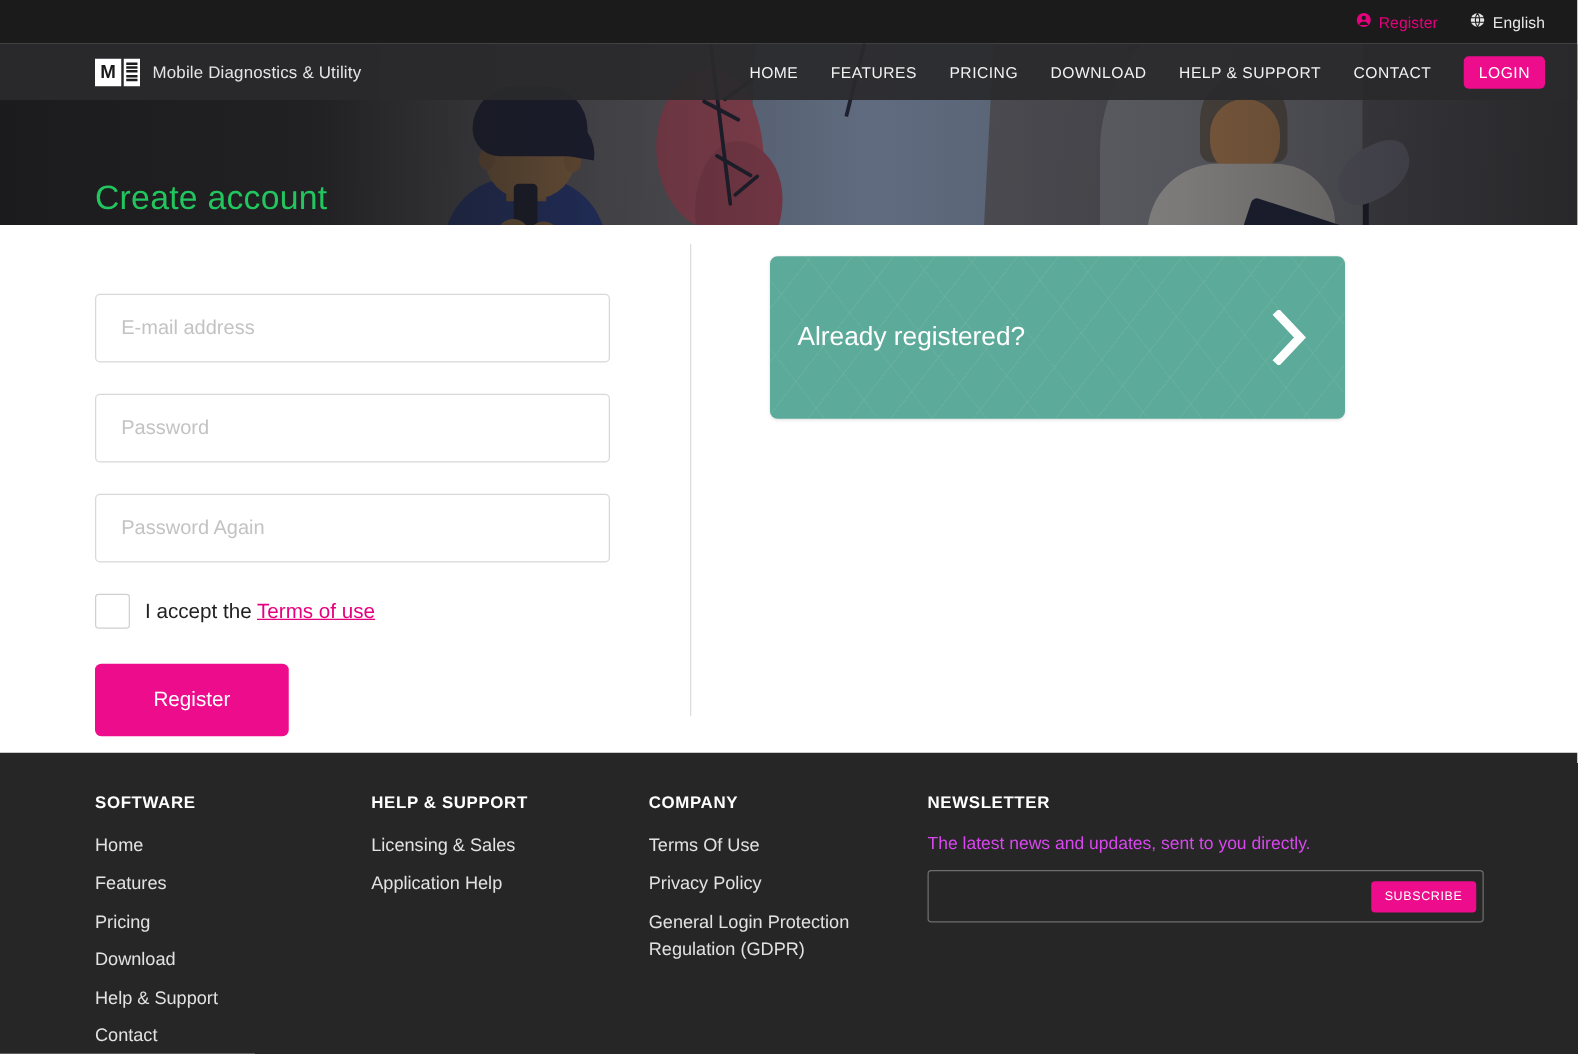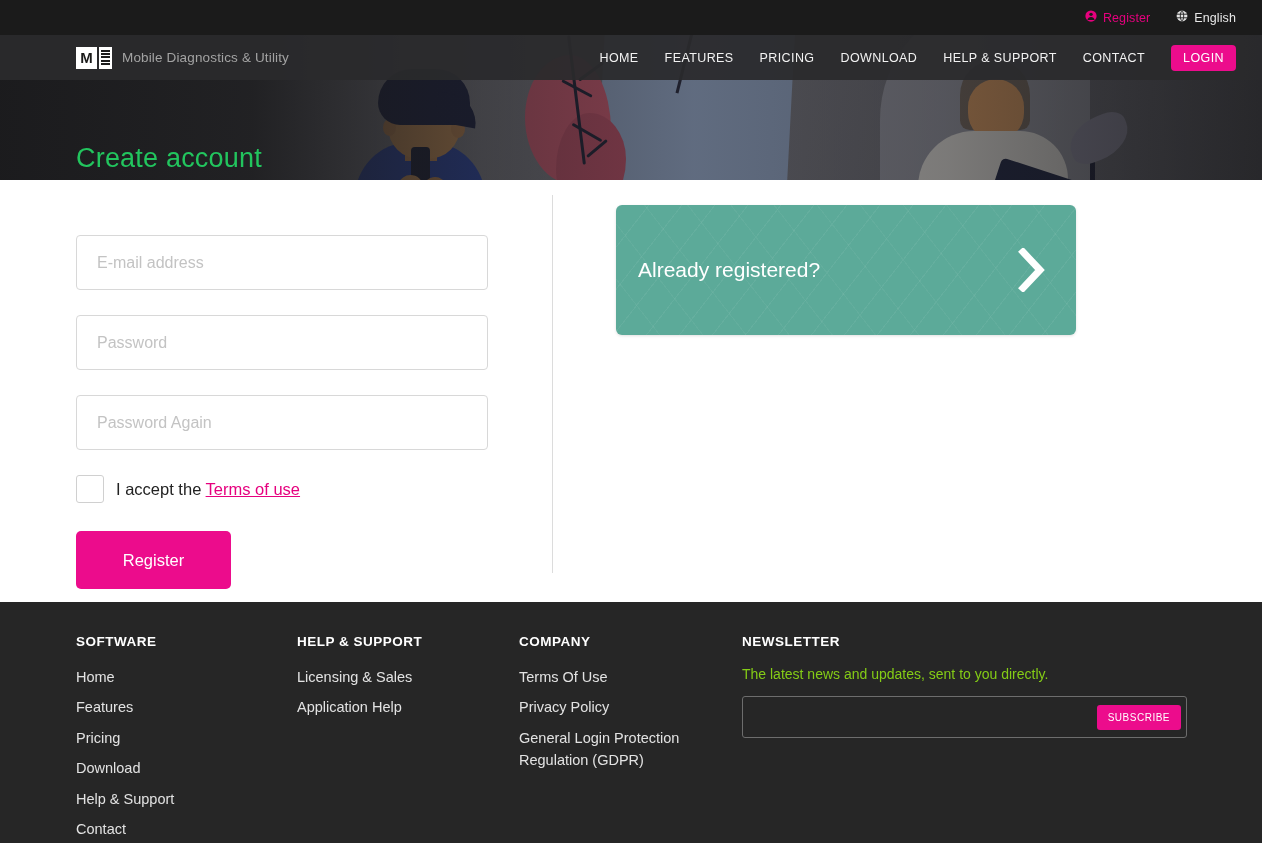--- a/index.html
+++ b/index.html
@@ -149,21 +149,21 @@
     width: 21px; height: 22px; background: #ffffff; color: #1a1a1a;
     font-size: 15px; font-weight: bold; display: flex;
     align-items: center; justify-content: center; line-height: 1;
   }
   .brand-bars {
     width: 13px; height: 22px; background: #ffffff;
     display: flex; flex-direction: column; justify-content: space-evenly;
     align-items: center; padding: 2px 0;
   }
   .brand-bars i { display: block; width: 9px; height: 2px; background: #1c1c1c; }
-  .brand-text { color: #a3a3a3; font-size: 13.5px; letter-spacing: .15px; white-space: nowrap; }
+  .brand-text { color: #e5e5e5; font-size: 13.5px; letter-spacing: .15px; white-space: nowrap; }
 
   .nav-links { margin-left: auto; display: flex; align-items: center; gap: 26px; }
   .nav-link {
     color: #f2f2f2; font-size: 12.5px; letter-spacing: .4px;
     text-transform: uppercase; text-decoration: none; cursor: pointer;
     white-space: nowrap;
   }
   .nav-login {
     background: #ec0c8c; color: #ffffff; font-size: 12.5px; letter-spacing: .4px;
     text-transform: uppercase; padding: 6px 12px; border-radius: 4px;
@@ -261,21 +261,21 @@
   .fcol.c4 { width: 470px; }
   .fhead {
     color: #ffffff; font-size: 13.5px; font-weight: bold;
     letter-spacing: .5px; margin-bottom: 17px;
   }
   .flink {
     display: block; color: #e2e2e2; font-size: 14.5px;
     text-decoration: none; margin-bottom: 8px; cursor: pointer;
     line-height: 1.55;
   }
-  .fnote { color: #84cc16; font-size: 14px; margin-bottom: 14px; }
+  .fnote { color: #d946ef; font-size: 14px; margin-bottom: 14px; }
   .news-wrap {
     position: relative;
     width: 445px; height: 42px;
     border: 1px solid #6d6d6d; border-radius: 3px;
     display: flex; align-items: center; padding-left: 11px;
   }
   .news-input {
     flex: 1; height: 100%; background: transparent; border: none;
     outline: none; color: #fff; font-size: 14px; padding: 0 12px;
     font-family: inherit;

